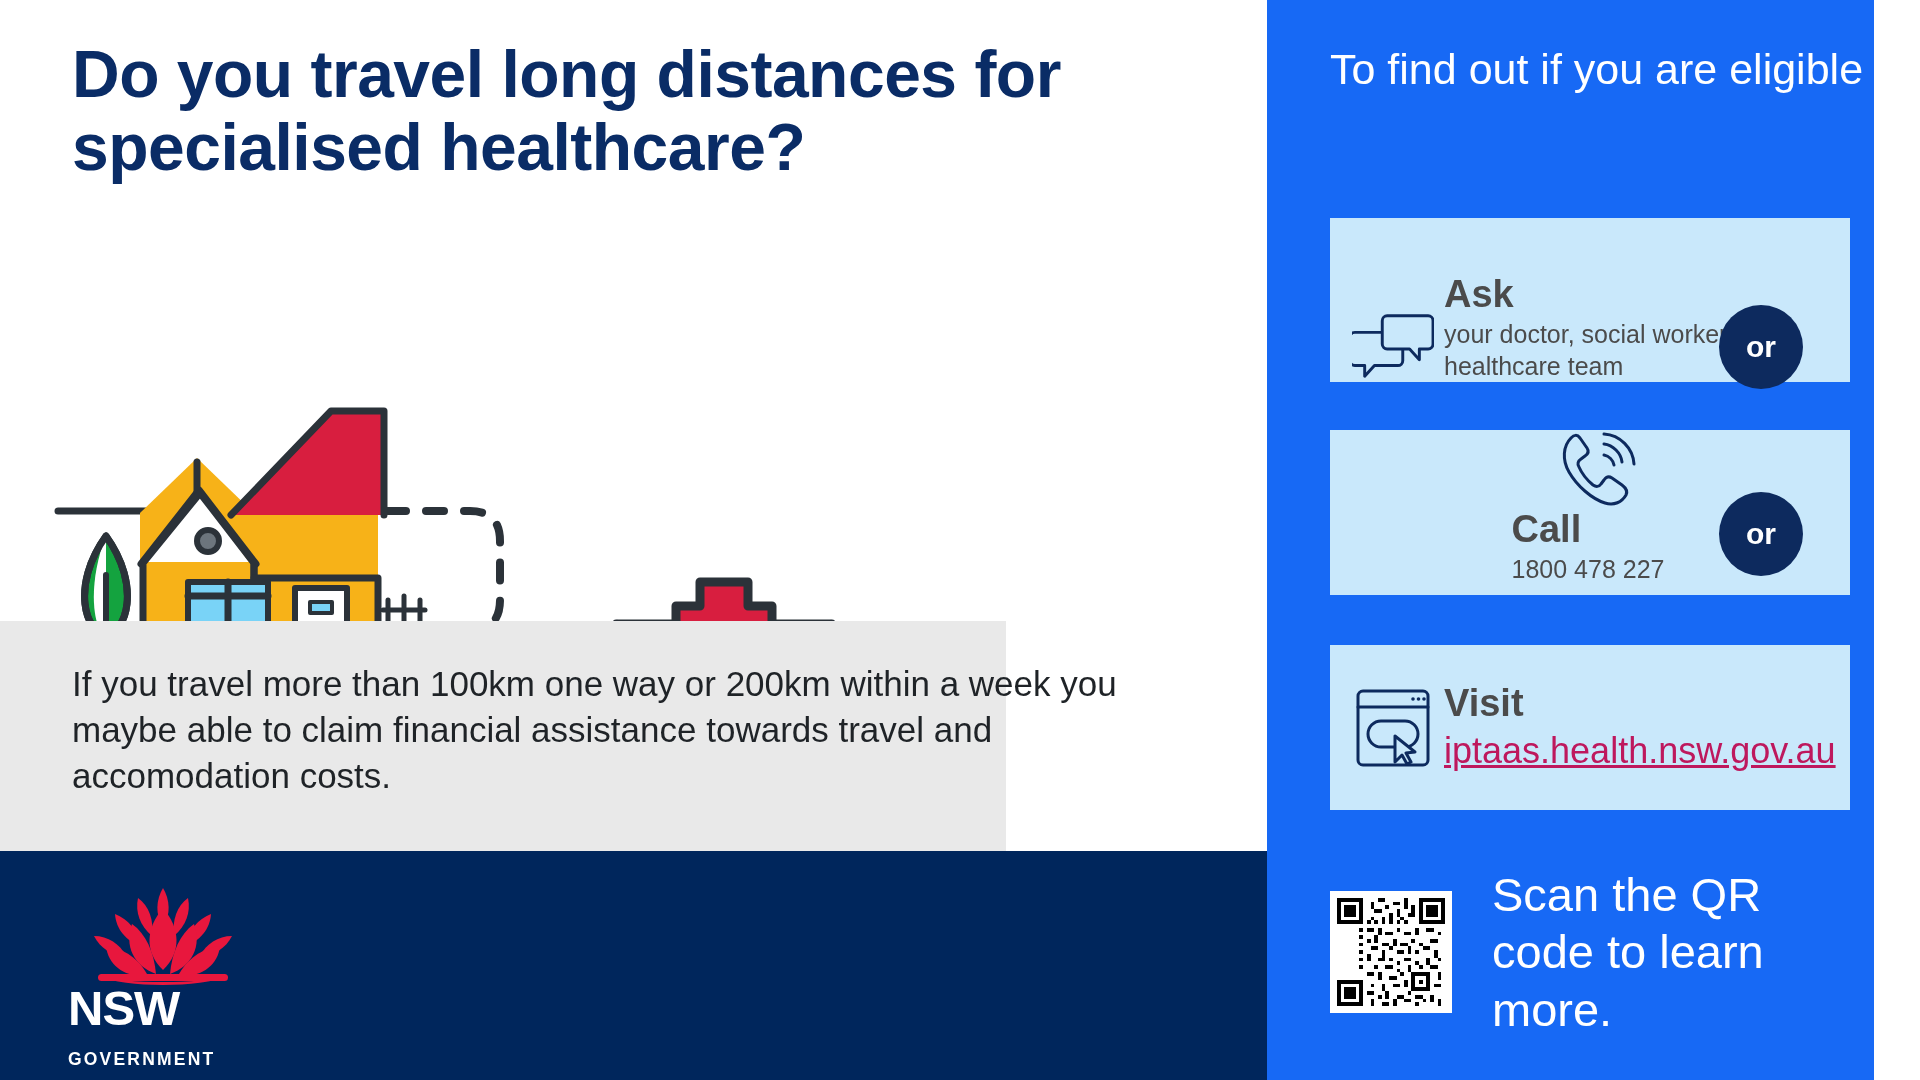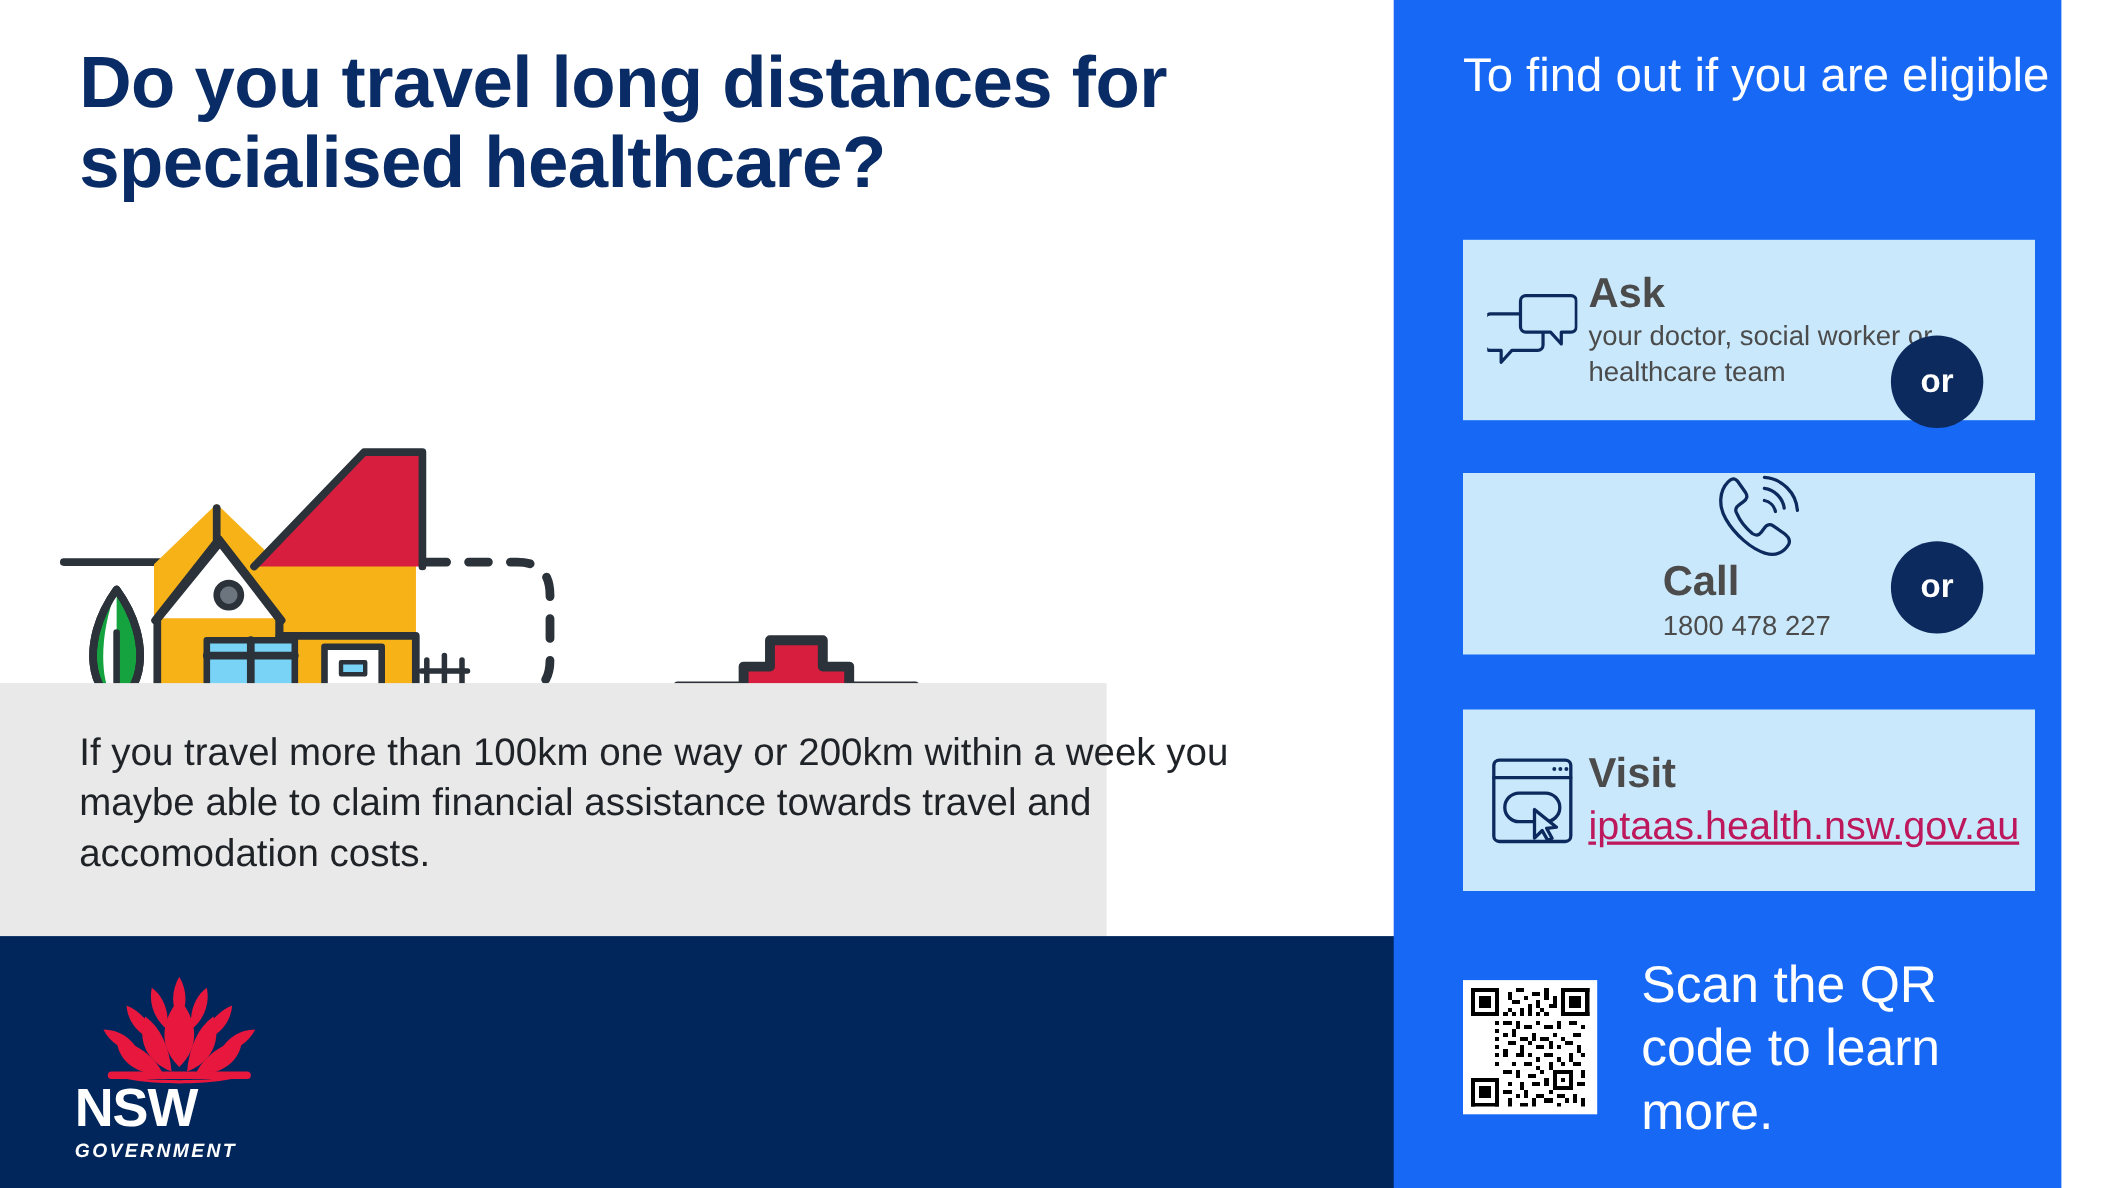--- a/index.html
+++ b/index.html
@@ -52,21 +52,21 @@
     position:absolute; left:0; top:851px;
     width:1426px; height:229px;
     background:#00265c;
   }
   #nsw-logo { position:absolute; left:68px; top:33px; width:190px; height:165px; }
   #nsw-wordmark {
     position:absolute; left:68px; top:133px; width:190px;
     color:#ffffff; font-weight:700; line-height:1;
   }
   #nsw-nsw { font-size:49px; letter-spacing:-1px; }
-  #nsw-gov { font-size:17.5px; letter-spacing:2.2px; margin-top:5px;font-style:italic; }
+  #nsw-gov { font-size:17.5px; letter-spacing:2.2px; margin-top:18px; }
 
   
   #right-panel {
     position:absolute; left:1267px; top:0;
     width:607px; height:1080px;
     background:#1769f5;
     padding-left:40px;
   }
   #right-heading {
     position:absolute; left:63px; top:44px;
@@ -75,21 +75,21 @@
     font-size:43px;
     line-height:1.2;
     font-weight:400;
   }
 
   .option-card {
     position:absolute; left:63px; width:520px;
     background:#c9e8fb;
     display:flex; align-items:center;
   }
-  #card-ask   { top:218px; height:164px; }
+  #card-ask   { top:218px; height:164px;align-items:flex-end; }
   #card-call  { top:430px; height:165px;flex-direction:column; }
   #card-visit { top:645px; height:165px; }
 
   .card-icon {
     width:104px; min-width:104px;
     display:flex; align-items:center; justify-content:center;
     padding-left:22px;
   }
   .card-body { padding-left:10px; padding-right:14px; }
   .card-title {

